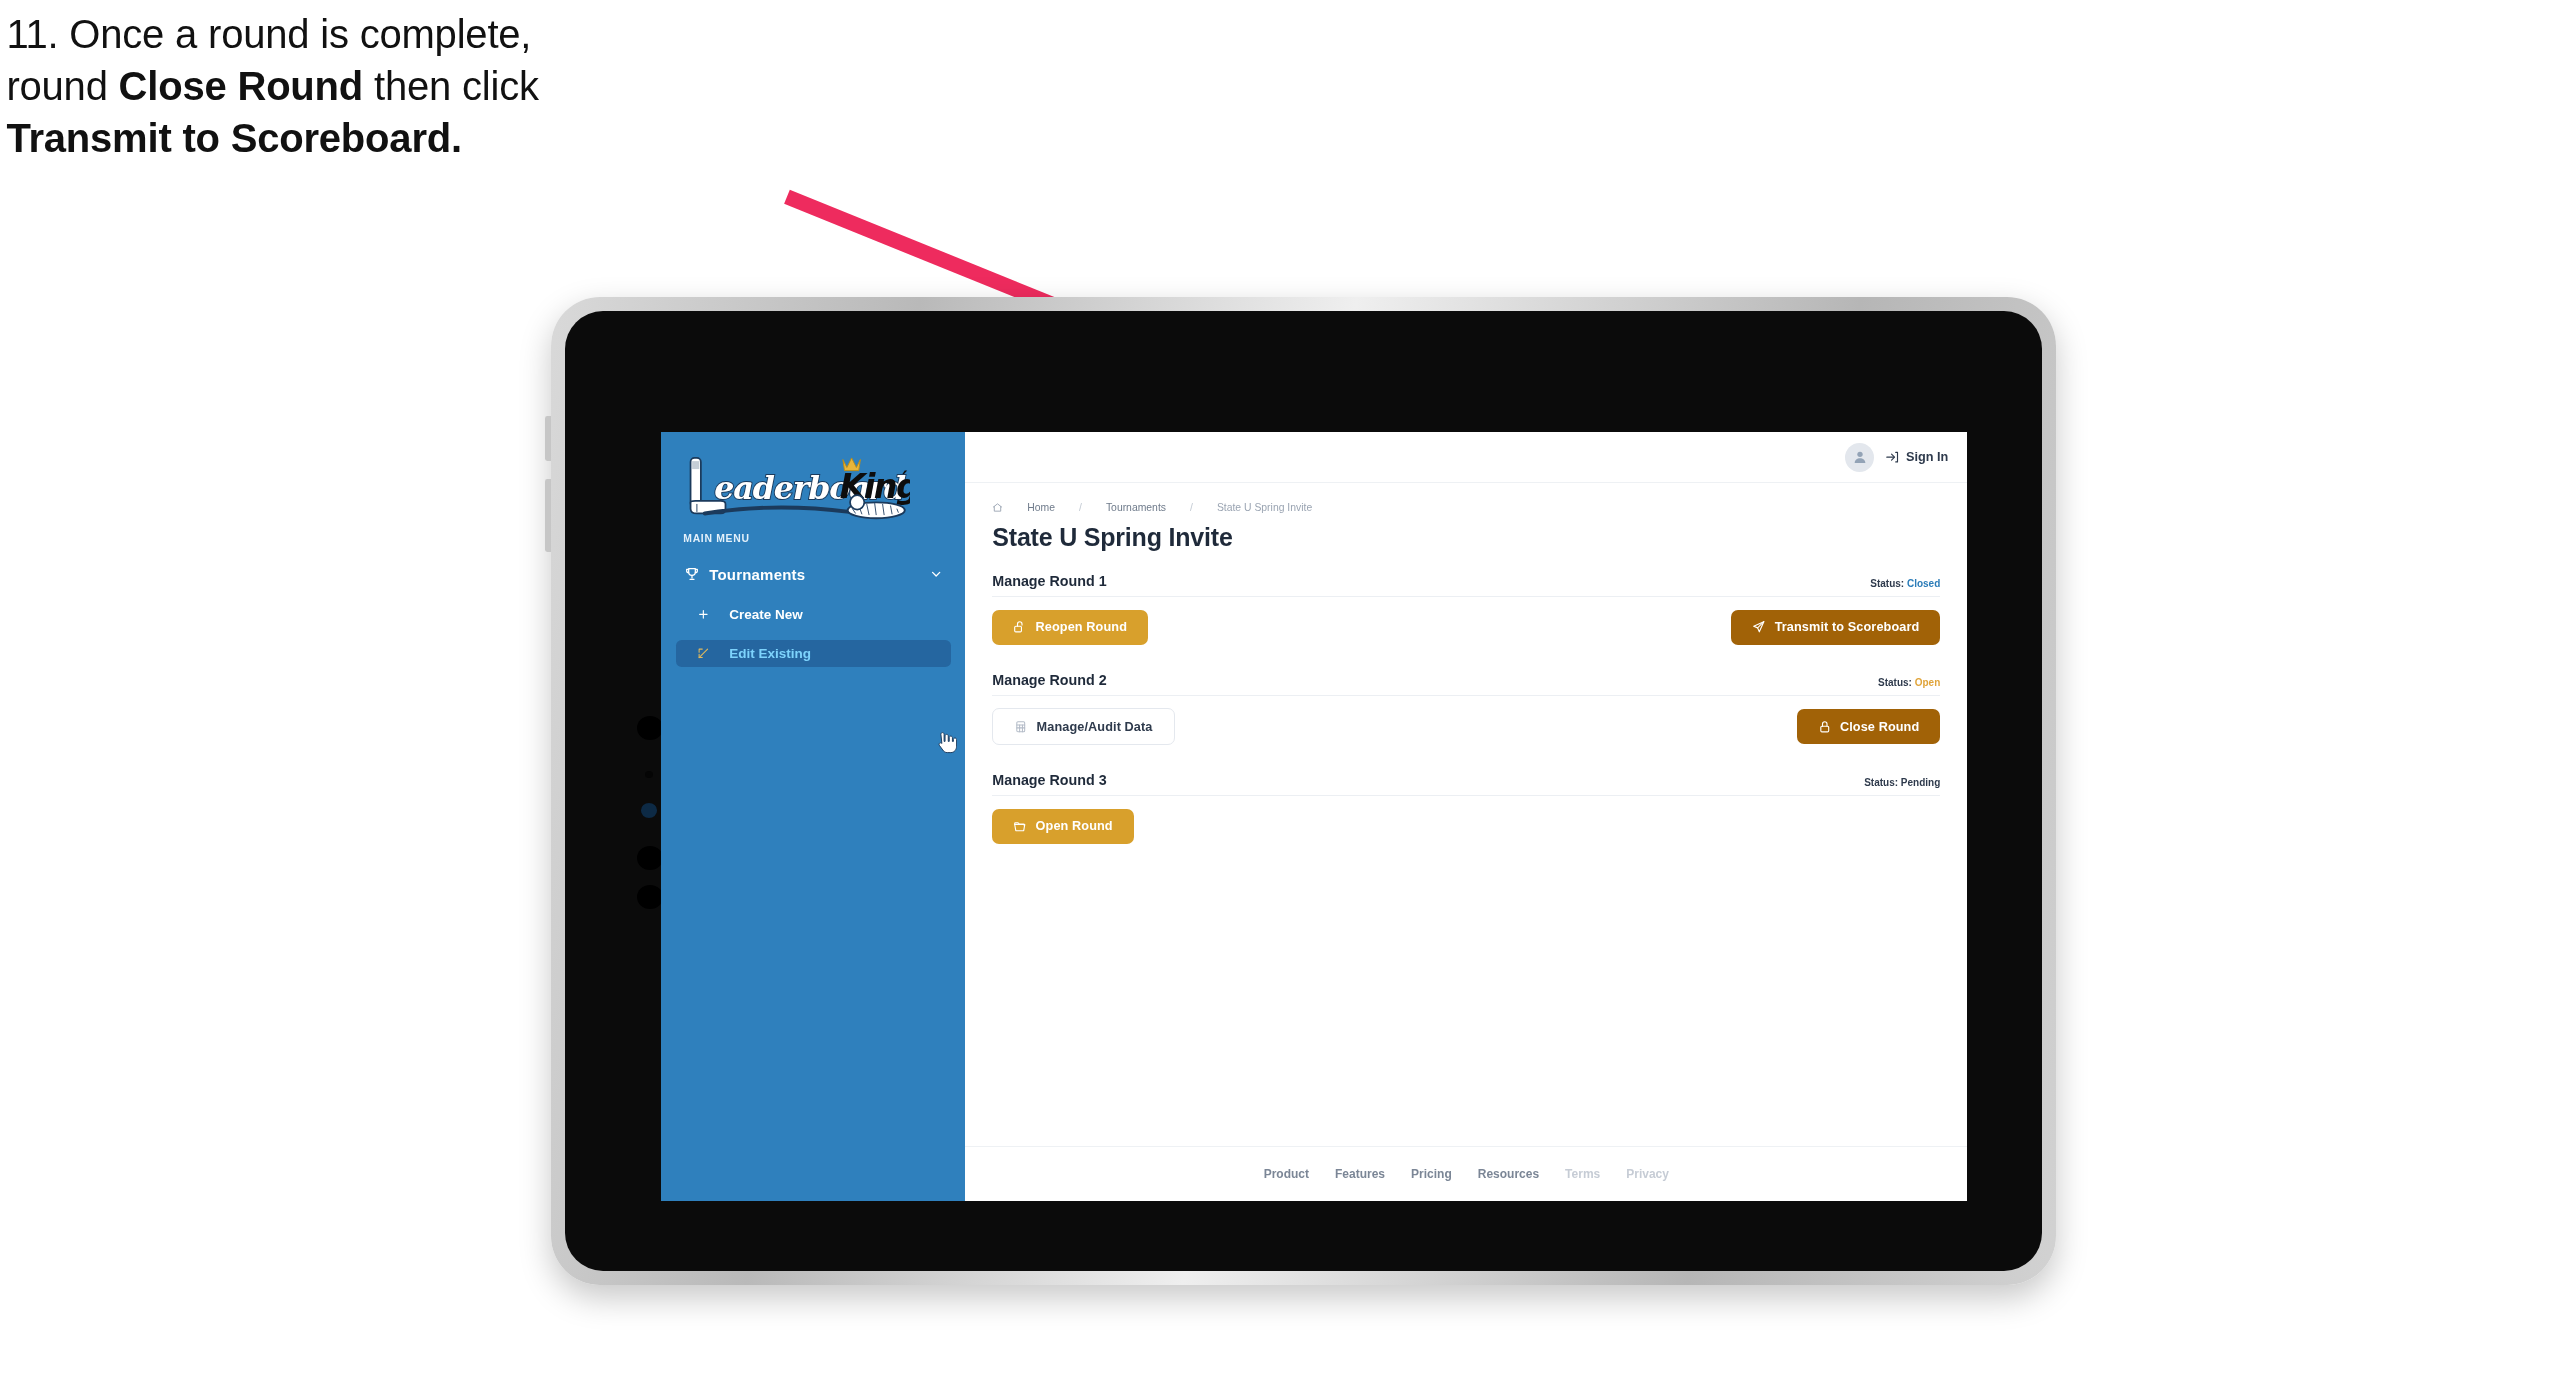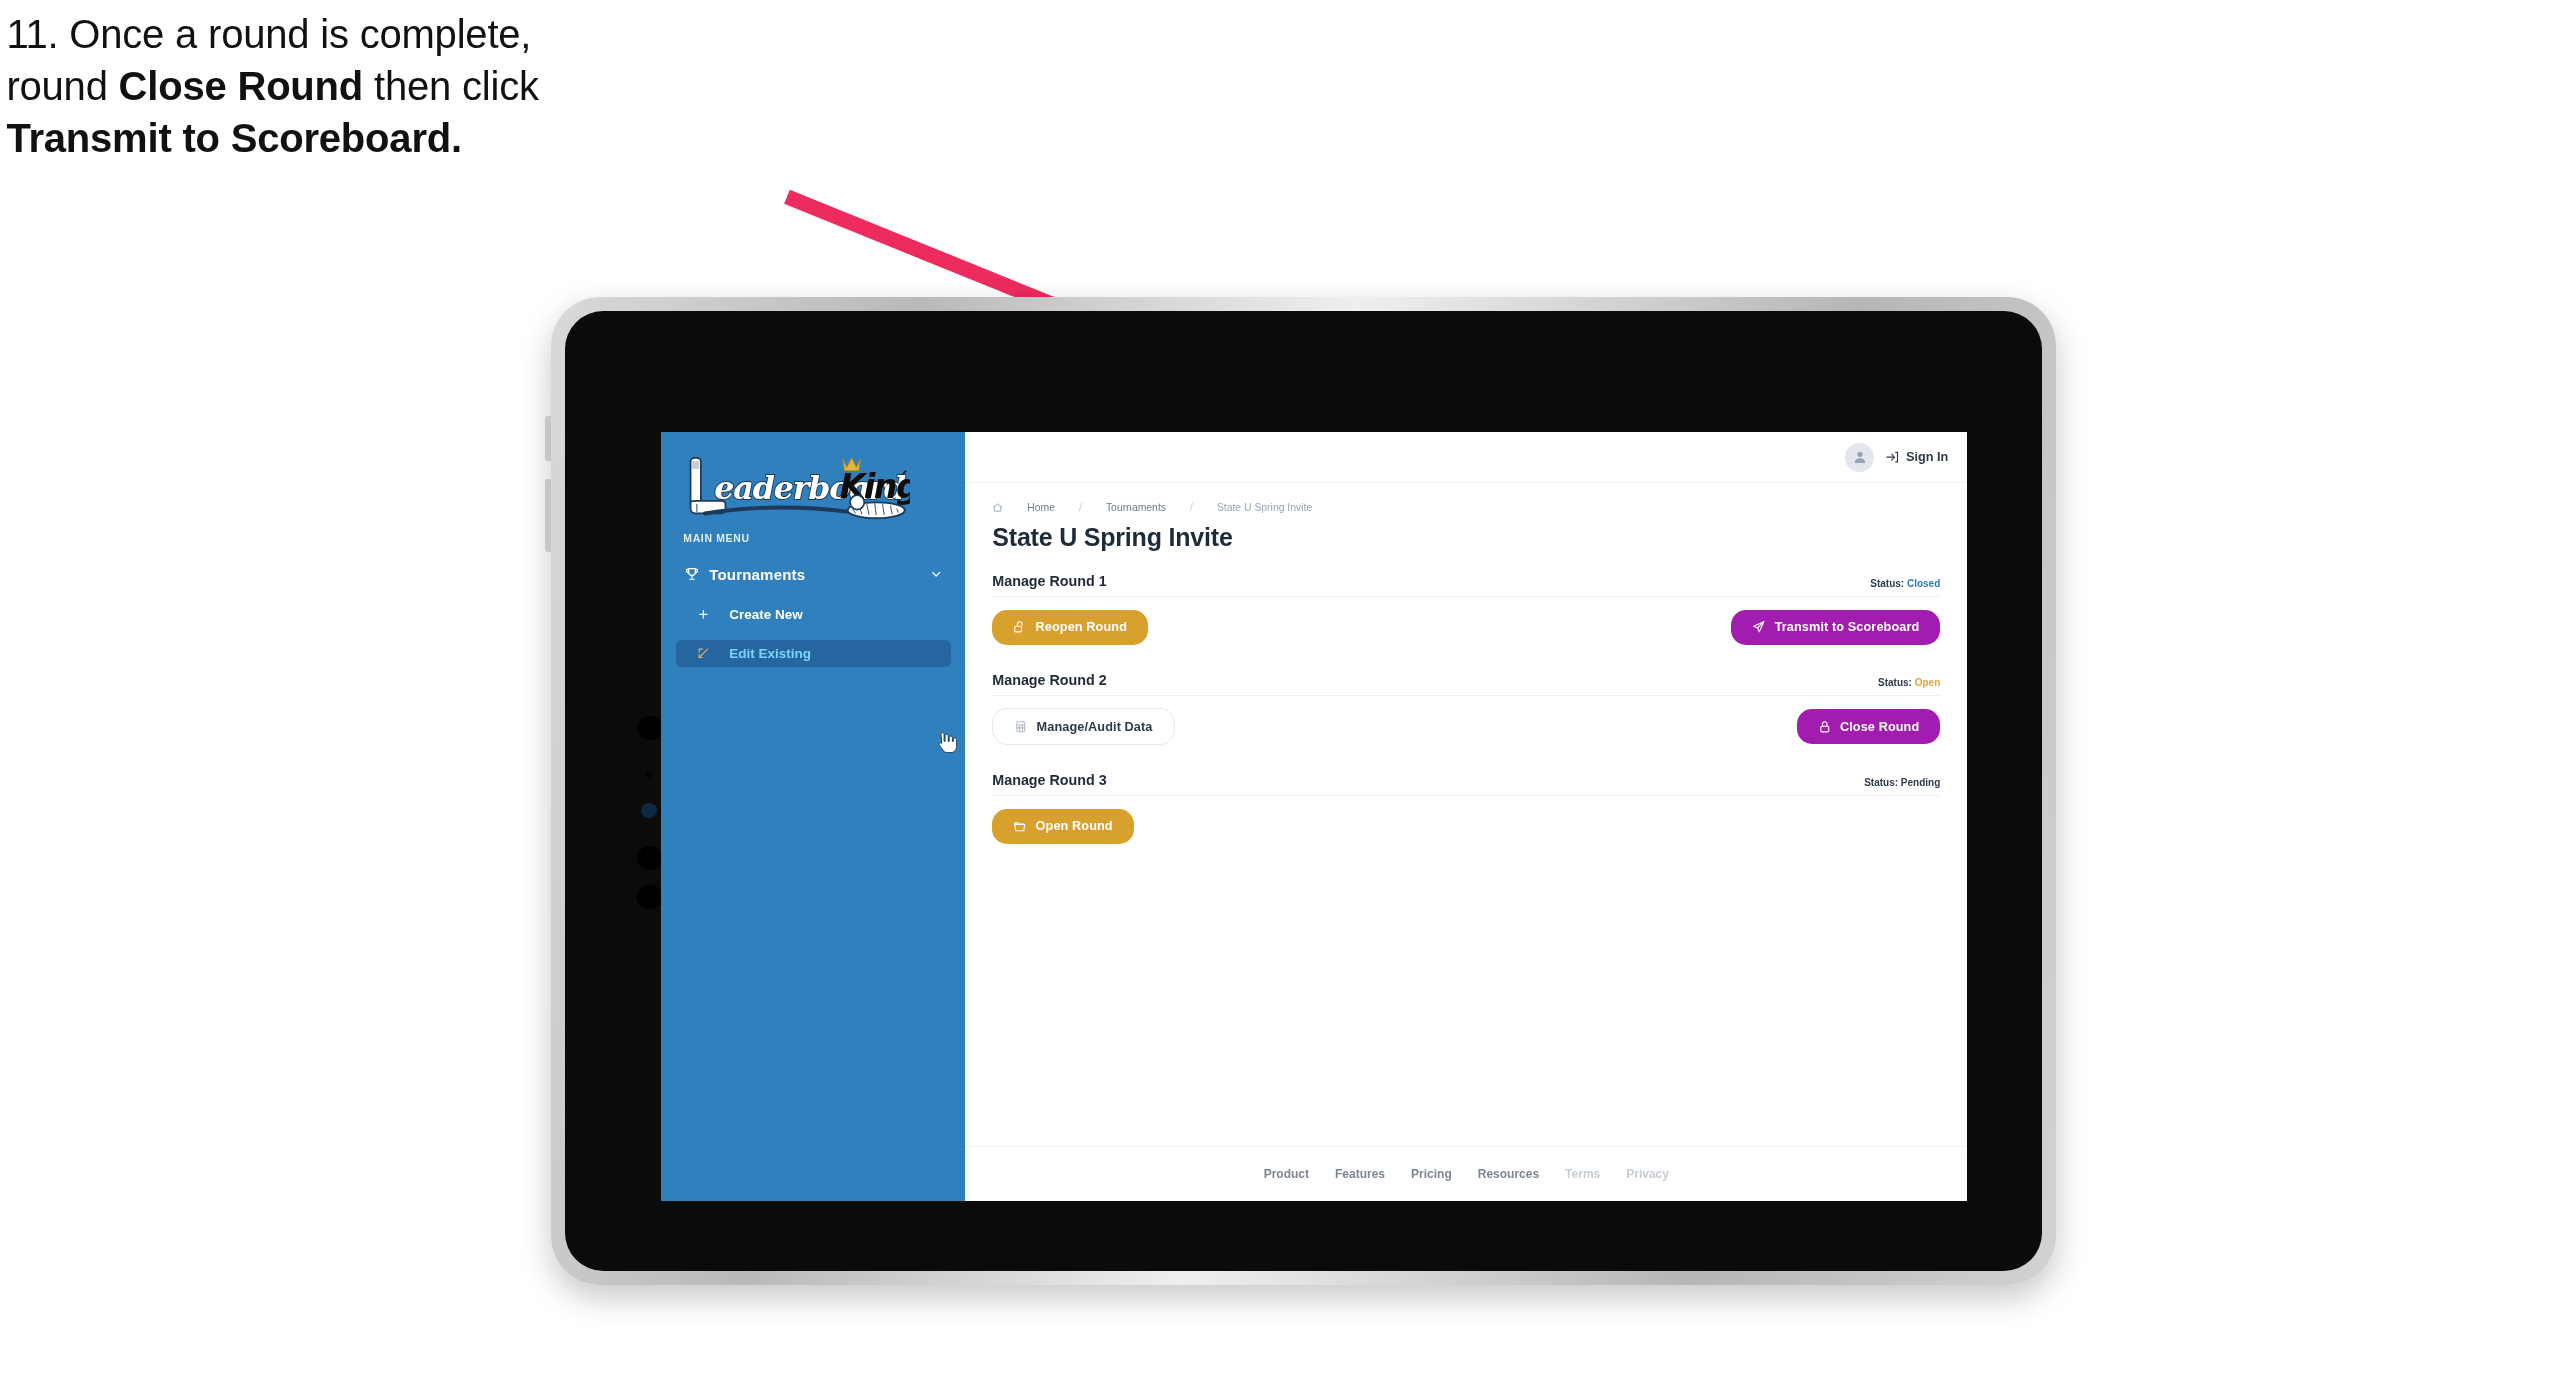--- a/index.html
+++ b/index.html
@@ -108,26 +108,26 @@
   .round-head {
     display:flex; align-items:flex-end; justify-content:space-between;
     padding-bottom: 7.2px; border-bottom:0.8px solid #eceff3;
   }
   .round-title { font-size: 14.3px; font-weight:700; color:#1f2a3a; }
   .round-status { font-size: 10px; font-weight:700; color:#2e3a4c; }
   .round-status .val { font-weight:700; }
   .round-actions { display:flex; align-items:center; justify-content:space-between; padding-top: 12.7px; }
 
   .btn {
-    display:inline-flex; align-items:center; gap:8.8px; border-radius: 15px;
+    display:inline-flex; align-items:center; gap:8.8px; border-radius: 7px;
     font-size: 12.7px; font-weight: 700; padding: 10.4px 21px; border: none; cursor:pointer;
     white-space: nowrap; letter-spacing:0.1px;
   }
   .btn-gold  { background:#d8a02c; color:#ffffff; }
-  .btn-blue  { background:#a21caf; color:#ffffff; }
+  .btn-blue  { background:#a16207; color:#ffffff; }
   .btn-ghost { background:#ffffff; color:#2e3a4c; border:0.8px solid #e4e8ee; }
   .btn svg { flex: 0 0 auto; }
 
   #footer {
     border-top:0.8px solid #eef1f4; height: 55px;
     display:flex; align-items:center; justify-content:center; gap: 26px;
   }
   #footer .flink { font-size: 12px; font-weight:700; color:#7b8696; }
   #footer .flink.dim { color:#c6ccd5; }
 </style>

